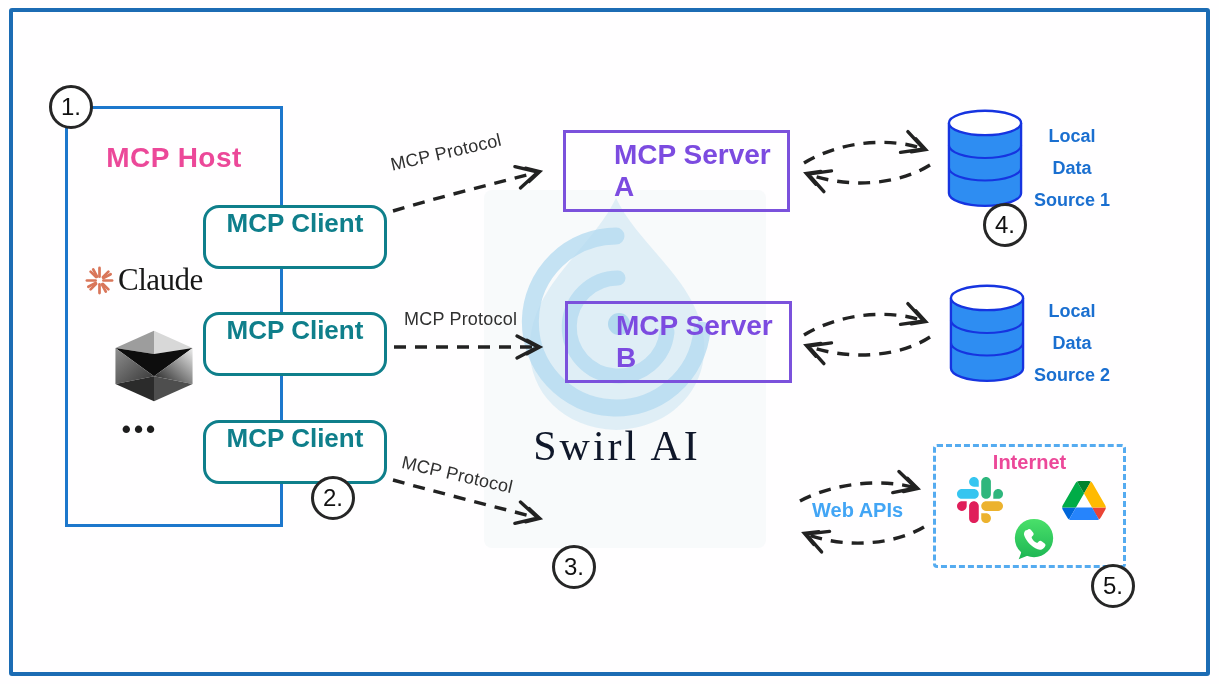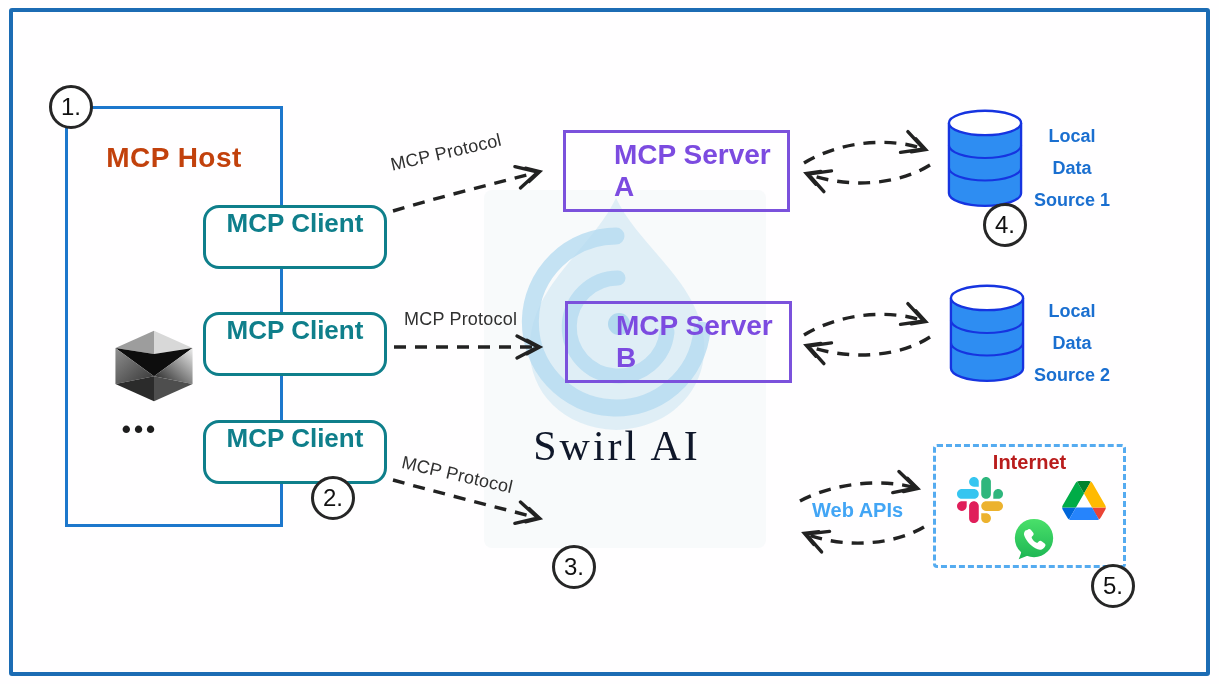--- a/index.html
+++ b/index.html
@@ -16,21 +16,21 @@
   .overlay { position: absolute; left: 0; top: 0; width: 1219px; height: 684px; pointer-events: none; }
   
   .wm-backdrop { position: absolute; left: 484px; top: 190px; width: 282px; height: 358px;
     background: #f3f5f7; opacity: .55; border-radius: 8px; }
   .wm-svg { position: absolute; left: 492px; top: 192px; }
   .wm-text { position: absolute; left: 492px; top: 422px; width: 250px; text-align: center;
     font-family: "Liberation Serif", serif; font-size: 42px; color: #0f172a; letter-spacing: 3px; }
   
   .hostbox { position: absolute; left: 65px; top: 106px; width: 218px; height: 421px; border: 3px solid #1d77cc; }
   .host-title { position: absolute; left: 65px; top: 142px; width: 218px; text-align: center;
-    font-size: 28px; font-weight: 700; color: #c2410c; letter-spacing: .5px; }
+    font-size: 28px; font-weight: 700; color: #ec4899; letter-spacing: .5px; }
   .clientbox { position: absolute; left: 203px; width: 184px; height: 64px; background: #fff;
     border: 3px solid #0f7f8b; border-radius: 16px; display: flex; align-items: flex-start; justify-content: center;
     font-size: 26px; font-weight: 700; color: #0f7f8b; }
   .claude-row { position: absolute; left: 84px; top: 262px; display: flex; align-items: center; gap: 3px; }
   .claude-text { font-family: "Liberation Serif", serif; font-size: 31px; color: #181818; letter-spacing: -.5px; }
   .dots { position: absolute; left: 110px; top: 414px; width: 60px; text-align: center;
     font-size: 26px; font-weight: 700; color: #1d1d1d; letter-spacing: 3px; }
   
   .serverbox { position: absolute; width: 227px; height: 82px; border: 3px solid #7b51dc;
     display: flex; align-items: center; justify-content: center;
@@ -43,21 +43,21 @@
   .proto { position: absolute; font-size: 18px; color: #303030; letter-spacing: .2px; white-space: nowrap; }
   .rot-up { transform: rotate(-13deg); transform-origin: 0 50%; }
   .rot-down { transform: rotate(13deg); transform-origin: 0 50%; }
   
   .ds-label { position: absolute; left: 1026px; width: 92px; text-align: center; font-size: 18px;
     font-weight: 700; color: #1a6fd0; line-height: 32px; white-space: pre-line; }
   
   .inetbox { position: absolute; left: 933px; top: 444px; width: 193px; height: 124px;
     border: 3px dashed #55abf0; border-radius: 4px; }
   .inet-title { position: absolute; left: 933px; top: 451px; width: 193px; text-align: center;
-    font-size: 20px; font-weight: 700; color: #b91c1c; }
+    font-size: 20px; font-weight: 700; color: #ec4899; }
   .webapis { position: absolute; left: 812px; top: 499px; font-size: 20px; font-weight: 700; color: #42a5f5; }
 </style>
 </head>
 <body>
 
 <div class="stage">
 
   <div class="wm-backdrop"></div>
   <svg class="wm-svg" width="252" height="242" viewBox="0 0 252 242">
     <path d="M124 6 C 102 52, 52 84, 40 136 C 28 188, 62 236, 124 238 C 186 236, 222 188, 210 136 C 198 84, 146 52, 124 6 Z" fill="#cfe6f4" opacity="0.6"></path>
@@ -85,20 +85,39 @@
       <path d="M 804 335 C 840 313, 890 309, 924 321" marker-end="url(#ah)"></path>
       <path d="M 930 337 C 898 358, 846 360, 808 346" marker-end="url(#ah)"></path>
       <path d="M 800 501 C 834 483, 882 478, 916 488" marker-end="url(#ah)"></path>
       <path d="M 924 527 C 892 546, 842 548, 806 534" marker-end="url(#ah)"></path>
     </g>
   </svg>
 
   <div class="hostbox"></div>
   <div class="host-title">MCP Host</div>
 
+  <div class="claude-row">
+    <svg width="31" height="31" viewBox="0 0 32 32">
+      <g stroke="#d9765a" stroke-width="2.8" stroke-linecap="round">
+        <line x1="16" y1="3" x2="16" y2="12"></line>
+          <line x1="16" y1="20" x2="16" y2="29"></line>
+        <line x1="3" y1="16" x2="12" y2="16"></line>
+          <line x1="20" y1="16" x2="29" y2="16"></line>
+        <line x1="6.8" y1="6.8" x2="12.5" y2="12.5"></line>
+          <line x1="19.5" y1="19.5" x2="25.2" y2="25.2"></line>
+        <line x1="6.8" y1="25.2" x2="12.5" y2="19.5"></line>
+          <line x1="19.5" y1="12.5" x2="25.2" y2="6.8"></line>
+        <line x1="9.5" y1="4.5" x2="13.5" y2="12"></line>
+          <line x1="18.5" y1="20" x2="22.5" y2="27.5"></line>
+        <line x1="4.5" y1="22.5" x2="12" y2="18.5"></line>
+          <line x1="20" y1="13.5" x2="27.5" y2="9.5"></line>
+      </g>
+    </svg>
+    <span class="claude-text">Claude</span>
+  </div>
 
   <svg class="abs" style="left:110px;top:330px" width="88" height="72" viewBox="0 0 100 84">
     <defs>
       <linearGradient id="cgL" x1="0" y1="0" x2="1" y2="1">
         <stop offset="0" stop-color="#8f8f8f"></stop>
           <stop offset="1" stop-color="#343434"></stop>
       </linearGradient>
       <linearGradient id="cgR" x1="1" y1="0" x2="0" y2="1">
         <stop offset="0" stop-color="#ededed"></stop>
           <stop offset="1" stop-color="#1c1c1c"></stop>

